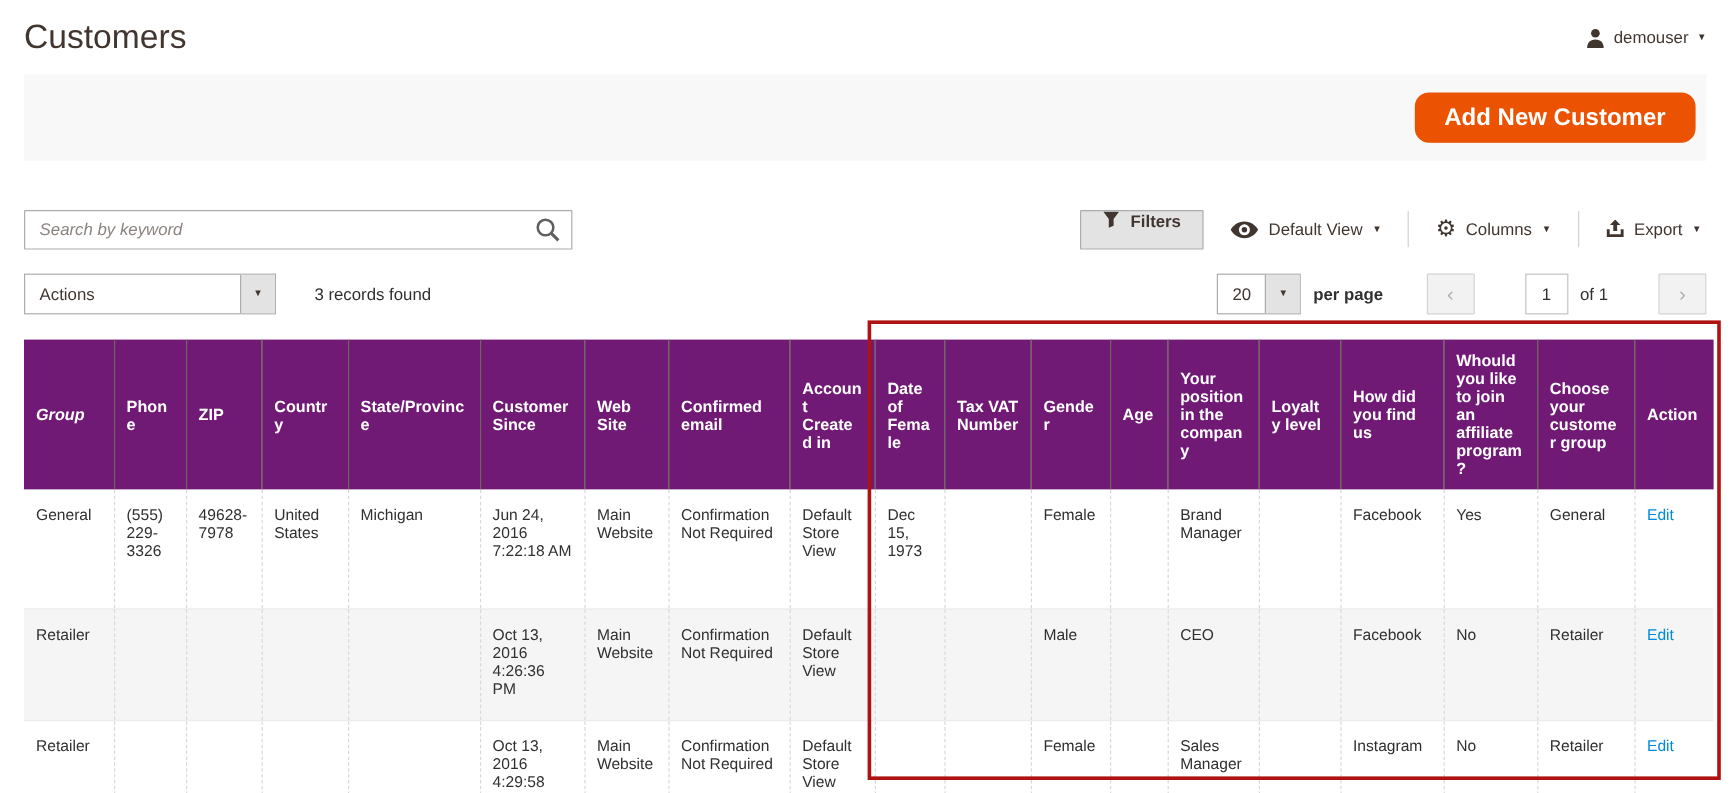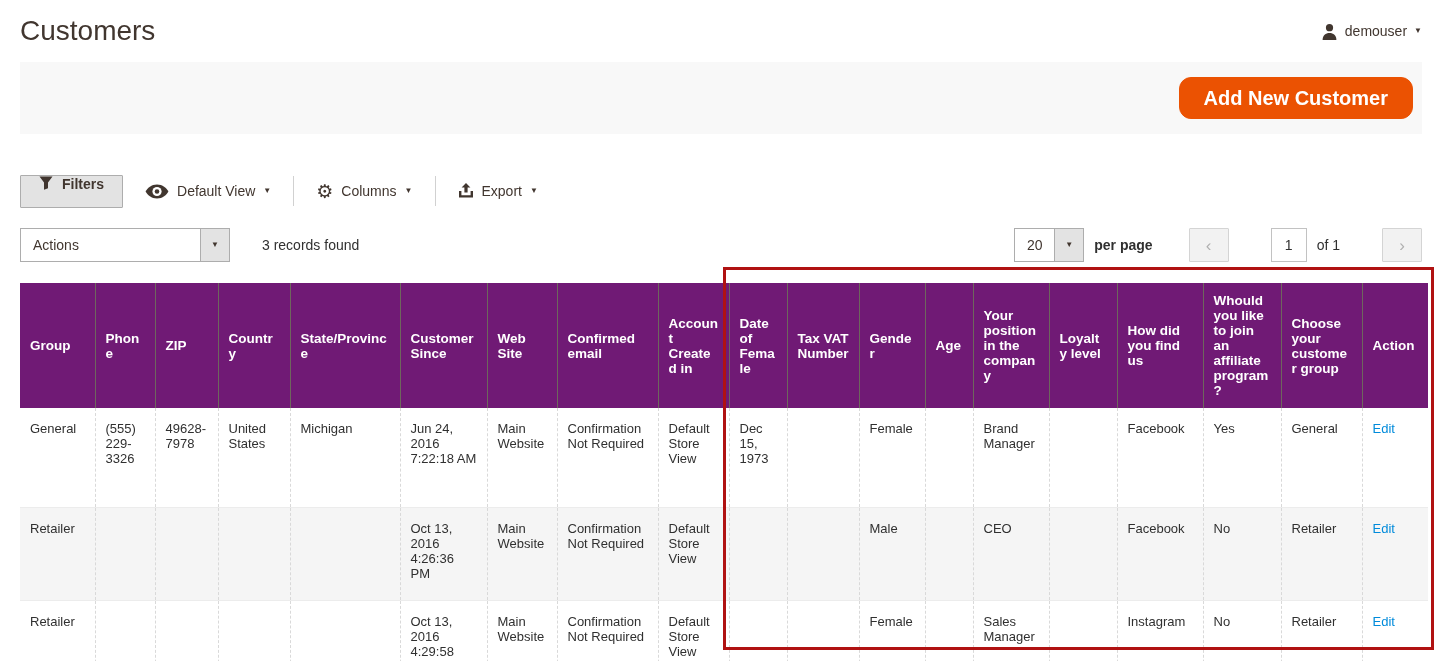--- a/index.html
+++ b/index.html
@@ -57,21 +57,21 @@
   .page-input { width:36px; height:34px; border:1px solid #c2c2c2; text-align:center; font-size:14px; color:#303030; font-family:inherit; margin-left:32px; }
   .of-label { font-size:14px; margin-right:32px; }
   
   .table-wrap { margin:21px 20px 0; }
   table.grid { border-collapse:collapse; table-layout:fixed; width:1402px; }
   .grid thead th {
     background:#701a75; color:#fff; font-size:13.5px; font-weight:700; text-align:left;
     vertical-align:middle; padding:10px; height:108px; border-left:1px solid #6e665d;
     word-wrap:break-word;
   }
-  .grid thead th:first-child { border-left:none; }
+  .grid thead th:first-child { border-left:none;font-style:italic; }
   .grid tbody td {
     vertical-align:top; padding:13px 10px 0; font-size:13px; color:#303030;
     border-left:1px dashed #d9d9d9; border-bottom:1px solid #ececec; word-wrap:break-word;
     background:#fff;
   }
   .grid tbody td:first-child { border-left:none; }
   .grid tbody tr.r0 td { height:99px; }
   .grid tbody tr.r1 td { height:93px; }
   .grid tbody tr.r2 td { height:92px; }
   .grid tbody tr.stripe td { background:#f5f5f5; }
@@ -96,20 +96,29 @@
     <span>demouser</span>
     <span class="caret">▼</span>
   </div>
 </div>
 
 <div class="actions-band">
   <button class="add-btn">Add New Customer</button>
 </div>
 
 <div class="toolbar-row">
+  <div class="search-box">
+    <input type="text" placeholder="Search by keyword" style="">
+    <button class="search-icon-btn">
+      <svg class="ic" width="21" height="21" viewBox="0 0 20 20">
+        <circle cx="8.2" cy="8.2" r="6.2" fill="none" stroke="#5f5f5f" stroke-width="2"></circle>
+        <line x1="12.8" y1="12.8" x2="18.4" y2="18.4" stroke="#5f5f5f" stroke-width="2.4"></line>
+      </svg>
+    </button>
+  </div>
   <div class="toolbar-right">
     <button class="filters-btn">
       <svg class="ic" width="14" height="14" viewBox="0 0 14 14">
         <path d="M0.5 0.5 h13 L9 6.5 V12.2 L5 13.8 V6.5 Z" fill="#41362f"></path>
       </svg>
       <span>Filters</span>
     </button>
     <div class="tb-item">
       <svg class="ic" width="24" height="15" viewBox="0 0 24 15">
         <path d="M12 0.5 C6.5 0.5 2.3 4 0.6 7.5 C2.3 11 6.5 14.5 12 14.5 C17.5 14.5 21.7 11 23.4 7.5 C21.7 4 17.5 0.5 12 0.5 Z" fill="#41362f"></path>

